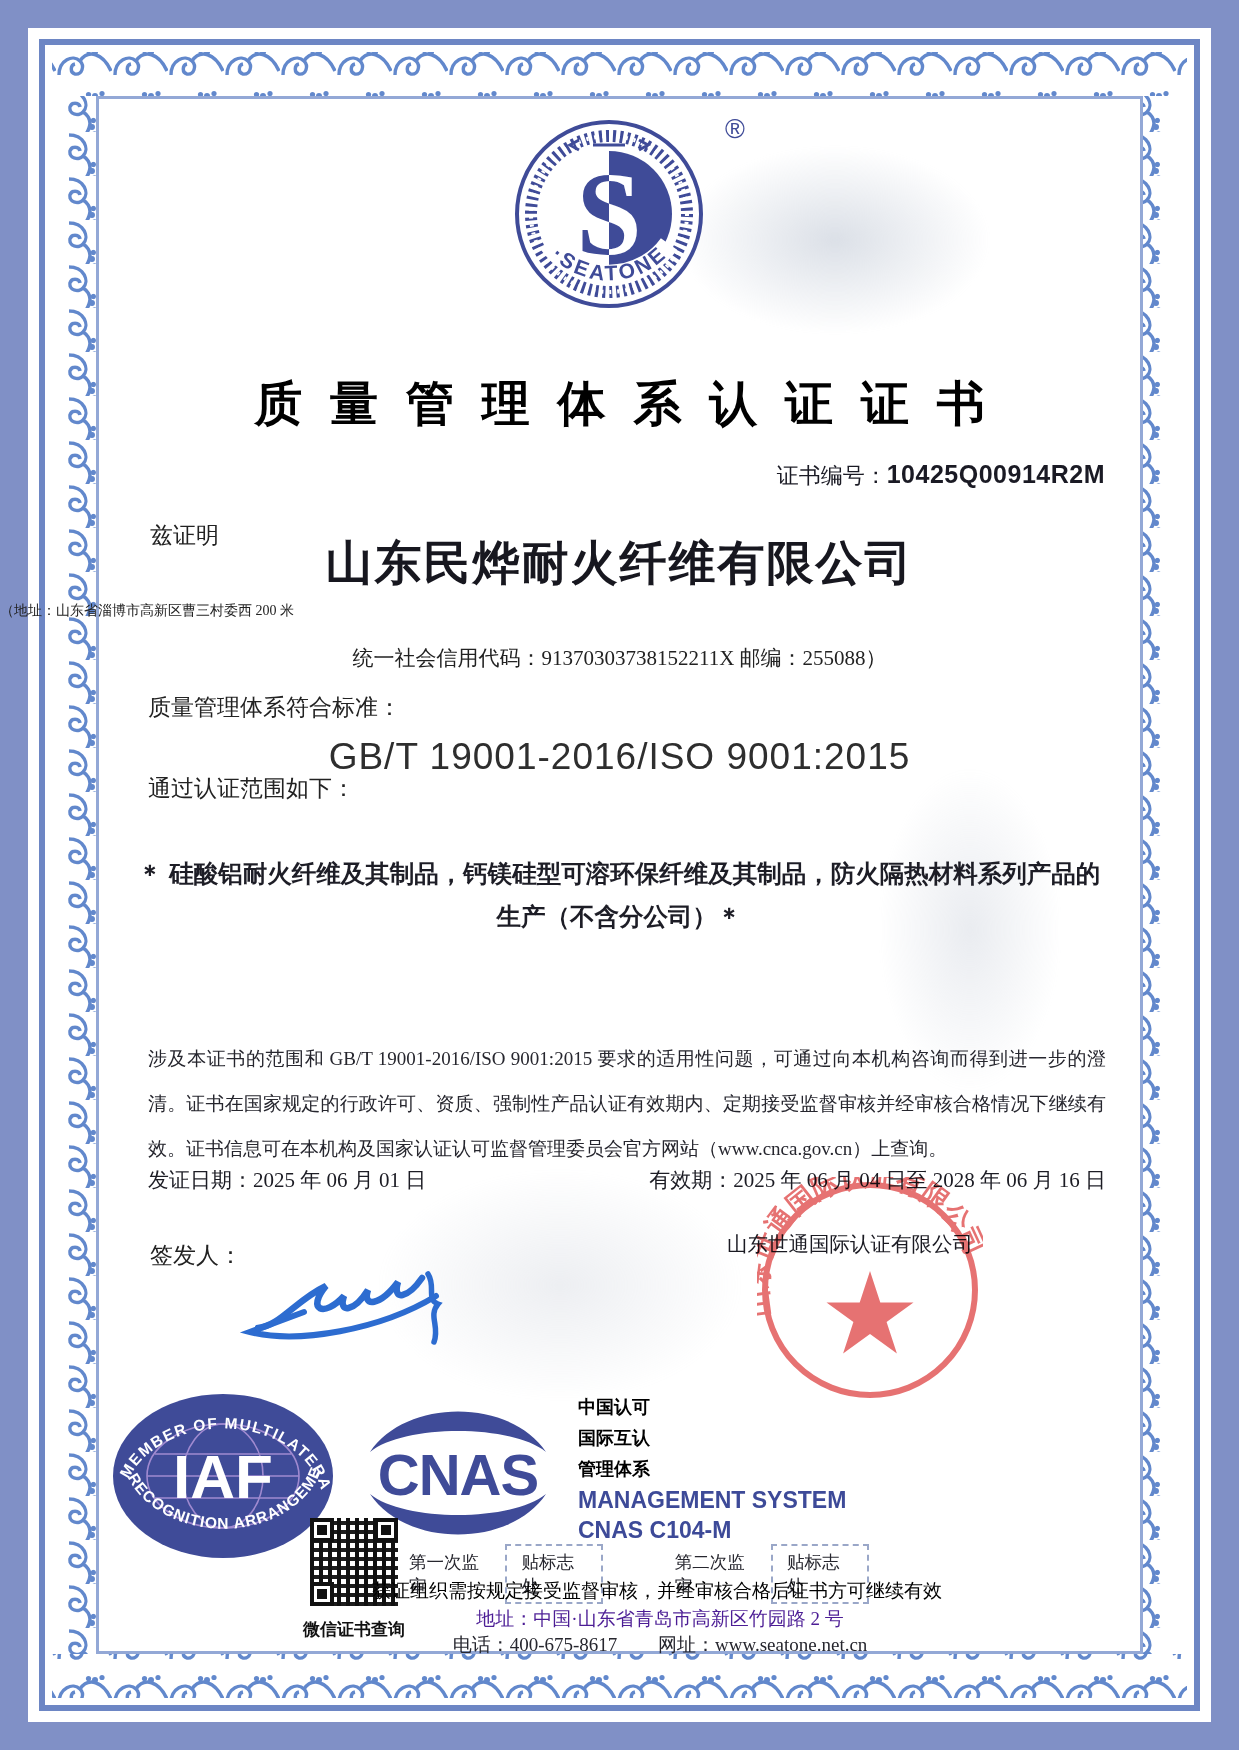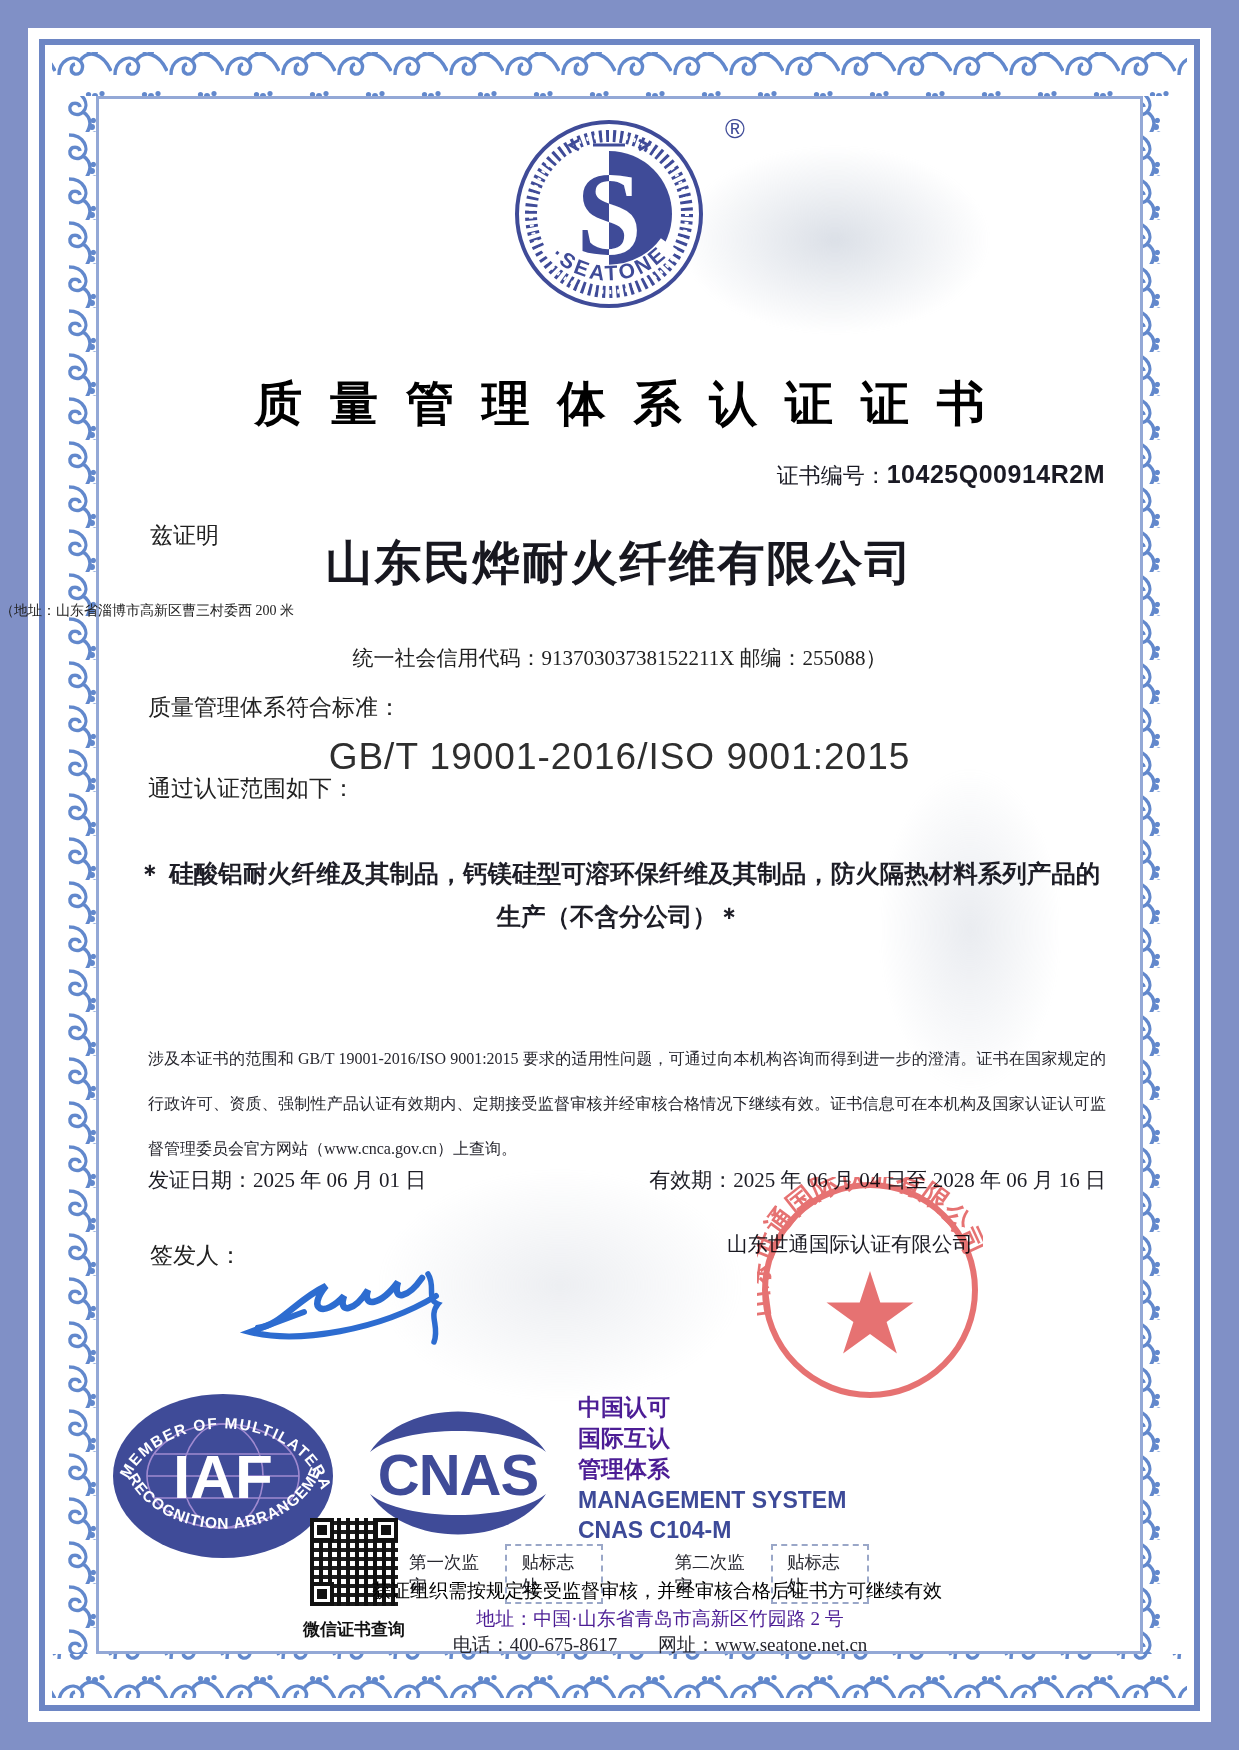--- a/index.html
+++ b/index.html
@@ -26,31 +26,31 @@
   #hereby{left:150px;top:520px;font-size:23px;color:#222;}
   #company{left:0;top:532px;width:100%;text-align:center;font-size:47px;font-weight:700;color:#17171f;letter-spacing:2px;}
   #addr1{left:0;top:602px;width:100%;text-align:left;font-size:14px;color:#222;}
   #addr2{left:0;top:644px;width:100%;text-align:center;font-size:21px;color:#222;}
   #stdlabel{left:148px;top:692px;font-size:23px;color:#222;}
   #standard{left:0;top:736px;width:100%;text-align:center;font-size:37px;color:#2e2e2e;
             font-family:"Liberation Sans","DejaVu Sans",sans-serif;letter-spacing:1px;}
   #scopelabel{left:148px;top:773px;font-size:23px;color:#222;}
   #scope{left:128px;top:852px;width:982px;text-align:center;font-size:24.5px;line-height:43px;font-weight:600;
          color:#1d1d26;font-family:"Liberation Sans","DejaVu Sans",sans-serif;}
-  #disclaimer{left:148px;top:1036px;width:958px;font-size:16px;line-height:45px;color:#26262e;text-align:justify;}
+  #disclaimer{left:148px;top:1036px;width:958px;font-size:19px;line-height:45px;color:#26262e;text-align:justify;}
   #daterow{left:148px;top:1166px;width:958px;display:flex;justify-content:space-between;font-size:21px;color:#1c1c24;}
   #signer{left:150px;top:1240px;font-size:23px;color:#222;}
   #issuer{left:700px;top:1230px;width:300px;text-align:center;font-size:20.5px;color:#1a1a22;}
   #signature{left:238px;top:1256px;z-index:5;}
   #stampsvg{left:757px;top:1177px;z-index:6;opacity:.8;mix-blend-mode:multiply;}
   
   #iafsvg{left:110px;top:1390px;}
   #cnassvg{left:356px;top:1392px;}
   #cnastext{left:578px;top:1392px;color:#3d4a98;}
-  #cnastext .zh{font-size:23px;line-height:31px;font-weight:600;color:#4c1d95;
+  #cnastext .zh{font-size:18px;line-height:31px;font-weight:600;color:#000000;
         font-family:"Liberation Sans","DejaVu Sans",sans-serif;}
   #cnastext .en{font-size:23px;line-height:30px;font-weight:700;color:#3d4a98;
         font-family:"Liberation Sans","DejaVu Sans",sans-serif;}
   #qr{left:310px;top:1518px;width:88px;height:88px;background-color:#fff;
       background-image:repeating-linear-gradient(0deg,rgba(17,17,17,.95) 0 4px,transparent 4px 9px),
                        repeating-linear-gradient(90deg,#111 0 4px,#fff 4px 9px);}
   .finder{position:absolute;width:16px;height:16px;border:4px solid #111;background:#fff;}
   .finder::after{content:"";position:absolute;left:3px;top:3px;width:10px;height:10px;background:#111;}
   .f-tl{left:0;top:0;} .f-tr{right:0;top:0;} .f-bl{left:0;bottom:0;}
   #qrcaption{left:284px;top:1618px;width:140px;text-align:center;font-size:17px;font-weight:700;color:#111;

